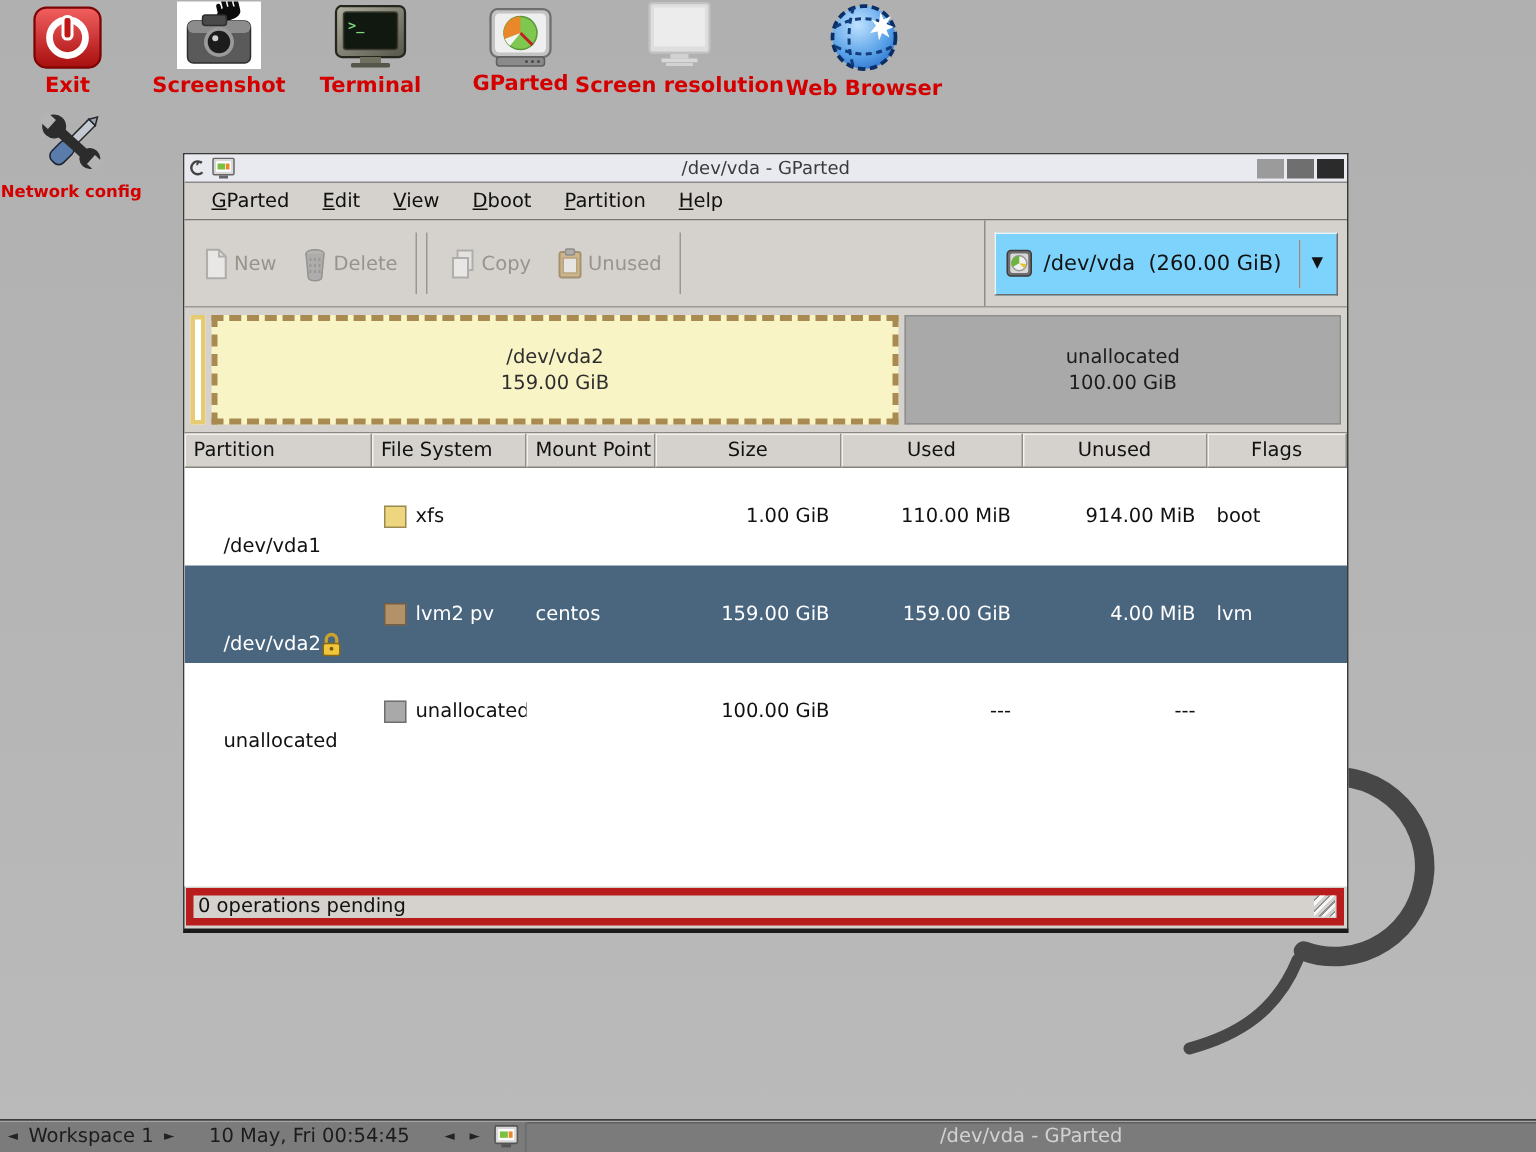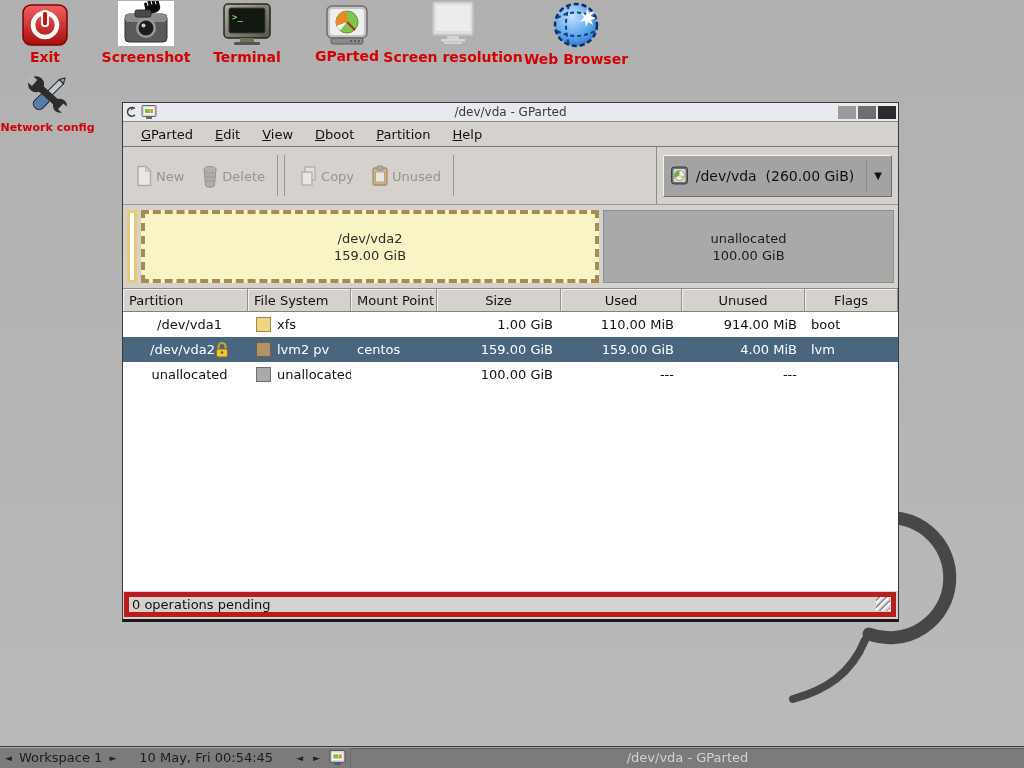--- a/index.html
+++ b/index.html
@@ -40,21 +40,21 @@
   .toolbar{height:58px;display:flex;align-items:stretch;background:#d5d2cd;
            border-bottom:1px solid #999;flex:0 0 auto;position:relative;}
   .tgroup{display:flex;align-items:center;padding:2px 2px;}
   .toolbtn{display:flex;align-items:center;justify-content:center;
            padding:3px 7px;font-size:13px;color:#111;min-width:44px;}
   .toolbtn svg{display:block;}
   .toolbtn .tl{margin-top:1px;white-space:nowrap;}
   .toolbtn.dis .tl{color:#97948e;}
   .tsep{width:1px;background:#9a978f;margin:8px 3px;}
   .combo-zone{margin-left:auto;border-left:1px solid #8f8c85;display:flex;align-items:center;padding:6px 6px;}
-  .combo{display:flex;align-items:center;height:42px;background:#a3a3a3;padding:0 6px;
+  .combo{display:flex;align-items:center;height:42px;background:#7dd3fc;padding:0 6px;
          border:1px solid;border-color:#f4f2ee #6f6d67 #6f6d67 #f4f2ee;font-size:14px;color:#111;}
   .combo .ctext{margin:0 8px 0 6px;white-space:nowrap;}
   .combo .csep{width:1px;align-self:stretch;margin:4px 4px;background:#fff;border-left:1px solid #8f8c85;}
   .combo .arr{font-size:10px;color:#111;padding:0 3px;}
 
   
   .diskarea{height:84px;background:#d5d2cd;border-bottom:1px solid #8c8984;
             display:flex;align-items:stretch;padding:5px 4px;gap:4px;flex:0 0 auto;}
   .p-vda1{width:10px;background:#fff;border:3px solid #e6cb72;}
   .p-vda2{width:458px;background:#f8f4c6;border:4px dashed #a9archive;}
@@ -67,21 +67,21 @@
   .tablewrap{flex:1;display:flex;flex-direction:column;background:#fff;overflow:hidden;}
   .thead{display:grid;grid-template-columns:125px 103px 86px 124px 121px 123px 1fr;flex:0 0 23px;}
   .th{background:#d5d2cd;border-right:1px solid #928f89;border-bottom:1px solid #85827c;
       box-shadow:inset 1px 1px 0 #f2f1ee;font-size:13px;color:#111;display:flex;align-items:center;
       padding:0 6px;white-space:nowrap;overflow:hidden;}
   .th.c{justify-content:center;}
   .trow{display:grid;grid-template-columns:125px 103px 86px 124px 121px 123px 1fr;flex:0 0 25px;
         font-size:13px;color:#111;align-items:center;}
   .trow.sel{background:#4a667f;color:#fff;}
   .td{display:flex;align-items:center;height:25px;padding:0 6px;white-space:nowrap;overflow:hidden;}
-  .td.part{padding-left:14px;justify-content:center;}
+  .td.part{padding-left:26px;justify-content:flex-start;margin-top:40px;}
   .td.num{justify-content:flex-end;padding-right:8px;}
   .fswatch{width:15px;height:15px;margin:0 6px 0 8px;border:1px solid rgba(0,0,0,.35);flex:0 0 auto;}
   .filler{flex:1;background:#fff;}
 
   .statusbar{flex:0 0 20px;margin:1px 2px 2px 1px;border:5px solid #b91c1c;background:#d5d2cd;
              font-size:13px;color:#111;display:flex;align-items:center;padding:0 3px;position:relative;}
   .grip{position:absolute;right:1px;bottom:1px;width:14px;height:14px;
         background:repeating-linear-gradient(135deg,transparent 0 2px,#909090 2px 3px,#f6f6f6 3px 5px);}
 
   

